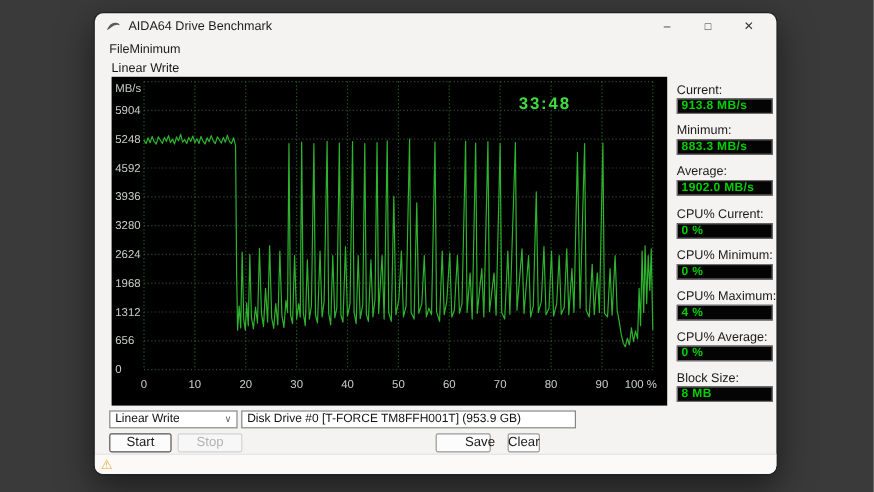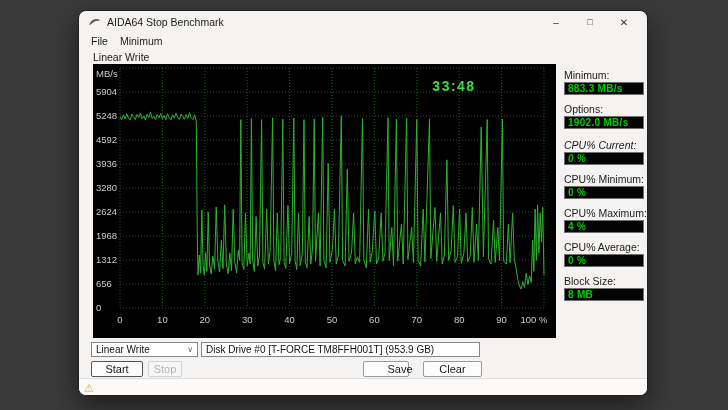--- a/index.html
+++ b/index.html
@@ -19,73 +19,73 @@
   .app-icon { width:13px; height:10px; margin-right:6px; }
   .title-text { font-size:10.5px; color:#1c1c1c; }
   .win-controls { margin-left:auto; display:flex; align-items:center; height:100%; }
   .win-btn { width:34px; height:100%; display:flex; align-items:center; justify-content:center;
     font-size:10px; color:#333; cursor:default; }
   .win-btn.max { font-size:9px; }
   .win-btn.close { font-size:10px; margin-right:6px; }
 
   
   .menubar { position:absolute; left:0; top:22px; width:100%; height:16px;
-    display:flex; align-items:center; padding-left:12px; gap:12px; }
+    display:flex; align-items:center; padding-left:12px; gap:0; }
   .menu-item { font-size:10.5px; color:#1c1c1c; }
 
   .section-label { position:absolute; left:14px; top:40px; font-size:10.5px; color:#1a1a1a; }
 
   
   .chart-wrap { position:absolute; left:14px; top:53px; width:463px; height:274px;
     background:#000; }
   .chart-wrap svg { display:block; font-family:"Liberation Sans", sans-serif; }
 
   
   .stats { position:absolute; left:485px; top:58px; width:82px; }
   .stat { margin-bottom:8px; }
-  .stat.gap { margin-top:10px;font-style:italic; }
+  .stat.gap { margin-top:10px; }
   .stat-label { font-size:10.5px; color:#1a1a1a; height:12px; line-height:12px; margin-bottom:1px; white-space:nowrap; }
   .stat-box { width:80px; height:13px; background:#040404; border:1px solid #6f6f6f;
     color:#00cf00; font-size:10px; font-weight:bold; line-height:11px; padding:0 0 0 3px;
     letter-spacing:.3px; white-space:nowrap; }
 
   
   .dropdown { position:absolute; top:331px; height:15px; background:#fff;
     border:1px solid #868686; display:flex; align-items:center; justify-content:space-between;
     font-size:10px; color:#111; padding:0 4px; white-space:nowrap; overflow:hidden; }
   .dd-test { left:12px; width:107px; }
   .dd-drive { left:122px; width:279px; }
   .dd-chevron { color:#666; font-size:8px; margin-left:4px; flex:0 0 auto; }
 
   .btn { position:absolute; top:350px; height:16px; background:#fcfcfc;
     border:1px solid #9a9a9a; border-radius:2px; font-size:11px; color:#1a1a1a;
     display:flex; align-items:center; justify-content:center; }
   .btn-start { left:12px; width:52px; border-color:#555; }
-  .btn-stop  { left:69px; width:34px; color:#b3b3b3; border-color:#d2d2d2; background:#f7f7f7; }
+  .btn-stop  { left:69px; width:54px; color:#b3b3b3; border-color:#d2d2d2; background:#f7f7f7; }
   .btn-save  { left:284px; width:46px;padding-left:28px; }
-  .btn-clear { left:344px; width:59px; }
+  .btn-clear { left:344px; width:27px; }
 
   
   .warnbar { position:absolute; left:0; top:367px; width:570px; height:19px;
     background:#fbfaf8; border-top:1px solid #dcdcdc; border-radius:0 0 8px 8px;
     display:flex; align-items:center; padding-left:5px; gap:4px; }
   .warn-icon { color:#eca52c; font-size:11px; line-height:11px; }
   .warn-text { font-size:10.5px; color:#141414; }
 </style>
 </head>
 <body>
 
 <div class="stage">
   <div class="window">
 
     <div class="titlebar">
       <svg class="app-icon" viewBox="0 0 13 10">
         <path d="M1,8 Q4,1 9,2 Q12,2.6 11.5,4 Q8,2.8 4.5,6 Q2.5,8 1,8 Z" fill="#5a5a5a"></path>
       </svg>
-      <span class="title-text">AIDA64 Stop Benchmark</span>
+      <span class="title-text">AIDA64 Drive Benchmark</span>
       <div class="win-controls">
         <div class="win-btn">–</div>
         <div class="win-btn max">□</div>
         <div class="win-btn close">✕</div>
       </div>
     </div>
 
     <div class="menubar">
       <span class="menu-item">File</span>
       <span class="menu-item">Minimum</span>
@@ -139,25 +139,29 @@
           <text x="408.6" y="259" fill="#c7cfc7" font-size="9.5" text-anchor="middle">90</text>
           <line x1="451" x2="451" y1="4" y2="244" stroke="#1e661e" stroke-width="1" stroke-dasharray="1 2"></line>
           <text x="441" y="259" fill="#c7cfc7" font-size="9.5" text-anchor="middle">100 %</text>
           <polyline points="27.0,53.0 28.7,55.6 30.4,50.8 32.1,54.9 33.8,49.7 35.5,54.1 37.2,56.0 38.9,50.1 40.6,52.7 42.3,55.6 44.0,50.5 45.7,53.8 47.4,49.0 49.0,54.9 50.7,51.9 52.4,56.0 54.1,50.1 55.8,53.4 57.5,47.9 59.2,54.5 60.9,52.3 62.6,55.6 64.3,50.5 66.0,53.8 67.7,49.4 69.4,54.9 71.1,51.6 72.8,55.6 74.5,49.7 76.2,53.8 77.9,56.0 79.6,50.8 81.3,54.1 83.0,49.0 84.7,53.4 86.4,55.6 88.1,50.1 89.8,52.7 91.4,55.2 93.1,50.5 94.8,54.5 96.5,48.6 98.2,53.8 99.9,55.6 101.6,50.8 103.3,57.4 104.2,163.5 105.0,211.1 106.3,191.0 107.6,209.2 108.8,146.0 110.1,201.9 111.4,211.1 112.6,188.4 113.9,207.4 115.2,148.1 116.5,200.1 118.2,210.0 119.9,192.0 121.6,205.2 123.2,143.0 124.9,197.2 126.6,208.1 128.3,176.3 130.0,204.5 131.7,140.8 133.4,200.8 135.1,209.6 136.8,189.1 138.5,206.7 140.2,145.2 141.9,198.6 143.6,208.9 145.3,186.2 146.6,196.4 147.8,55.6 149.1,198.3 150.8,205.6 152.5,148.9 154.2,201.9 155.9,189.1 157.2,200.1 158.4,54.5 159.7,196.4 161.4,207.4 163.1,152.5 164.8,201.9 166.5,191.0 168.6,55.6 169.9,198.3 171.6,205.2 173.7,145.2 175.4,200.1 177.1,187.3 179.6,53.8 180.9,197.2 182.6,206.7 184.3,148.9 186.0,200.8 187.7,192.8 189.8,55.2 191.1,198.6 192.8,204.5 194.9,141.6 196.6,199.4 198.7,189.1 200.8,54.1 202.1,196.4 203.8,205.6 205.5,148.9 207.2,201.6 209.3,189.9 211.0,55.6 212.3,197.9 214.0,203.8 216.1,152.5 217.8,200.1 219.5,185.5 221.2,54.9 222.5,197.2 225.4,148.9 227.1,201.9 229.7,53.4 230.9,196.4 233.1,203.8 235.2,99.5 236.9,198.3 239.4,185.5 241.5,145.2 243.2,200.1 245.4,191.0 248.3,51.9 249.6,196.4 252.1,201.9 254.3,105.0 256.0,197.2 258.5,189.1 260.6,148.9 262.3,200.1 264.4,192.8 266.6,198.3 269.5,54.5 270.8,195.7 273.3,203.8 275.5,145.2 277.2,198.3 279.3,187.3 281.8,147.0 283.5,200.1 285.6,194.6 288.2,148.9 289.9,197.2 292.0,189.1 295.0,53.8 296.2,196.4 298.8,163.5 300.5,201.9 303.4,55.2 304.7,197.2 308.5,159.9 310.2,200.1 313.6,54.1 314.9,195.7 318.7,163.5 320.4,198.6 323.8,55.6 325.1,196.4 327.6,201.9 330.2,145.2 331.9,197.9 336.5,54.9 337.8,194.6 342.0,143.4 343.7,197.2 347.5,148.9 349.2,200.1 351.4,191.0 353.9,95.8 355.6,196.4 358.1,187.3 360.3,141.6 362.0,198.3 364.5,192.8 366.6,145.2 368.3,199.4 370.9,189.1 373.0,148.9 374.7,197.9 377.2,192.0 379.3,143.4 381.0,198.3 383.6,159.9 385.3,196.4 388.2,62.9 390.4,192.8 394.2,55.6 395.5,194.6 398.0,200.1 400.5,156.2 402.2,198.3 404.8,163.5 406.5,196.4 409.4,55.2 410.7,197.2 413.3,200.1 415.4,159.9 417.1,198.6 419.6,148.9 421.3,194.6 423.0,203.8 424.7,214.7 426.4,222.0 428.1,225.0 429.8,217.7 431.5,223.5 433.2,209.2 434.9,220.6 436.6,211.8 438.3,218.4 439.6,176.3 440.8,207.4 442.1,145.2 443.4,196.4 444.6,140.8 445.9,189.1 447.2,148.9 448.5,178.1 449.7,143.4 451.0,210.6" fill="none" stroke="#2fb32f" stroke-width="1" stroke-linejoin="round" stroke-linecap="round"></polyline>
           <text x="361" y="27" fill="#3fdc3f" font-size="14" font-weight="bold" letter-spacing="1.5" text-anchor="middle">33:48</text>
         </svg>
     </div>
 
     <div class="stats">
       <div class="stat">
+        <div class="stat-label">Current:</div>
+        <div class="stat-box">913.8 MB/s</div>
+      </div>
+      <div class="stat">
         <div class="stat-label">Minimum:</div>
         <div class="stat-box">883.3 MB/s</div>
       </div>
       <div class="stat">
-        <div class="stat-label">Options:</div>
+        <div class="stat-label">Average:</div>
         <div class="stat-box">1902.0 MB/s</div>
       </div>
       <div class="stat gap">
         <div class="stat-label">CPU% Current:</div>
         <div class="stat-box">0 %</div>
       </div>
       <div class="stat">
         <div class="stat-label">CPU% Minimum:</div>
         <div class="stat-box">0 %</div>
       </div>

